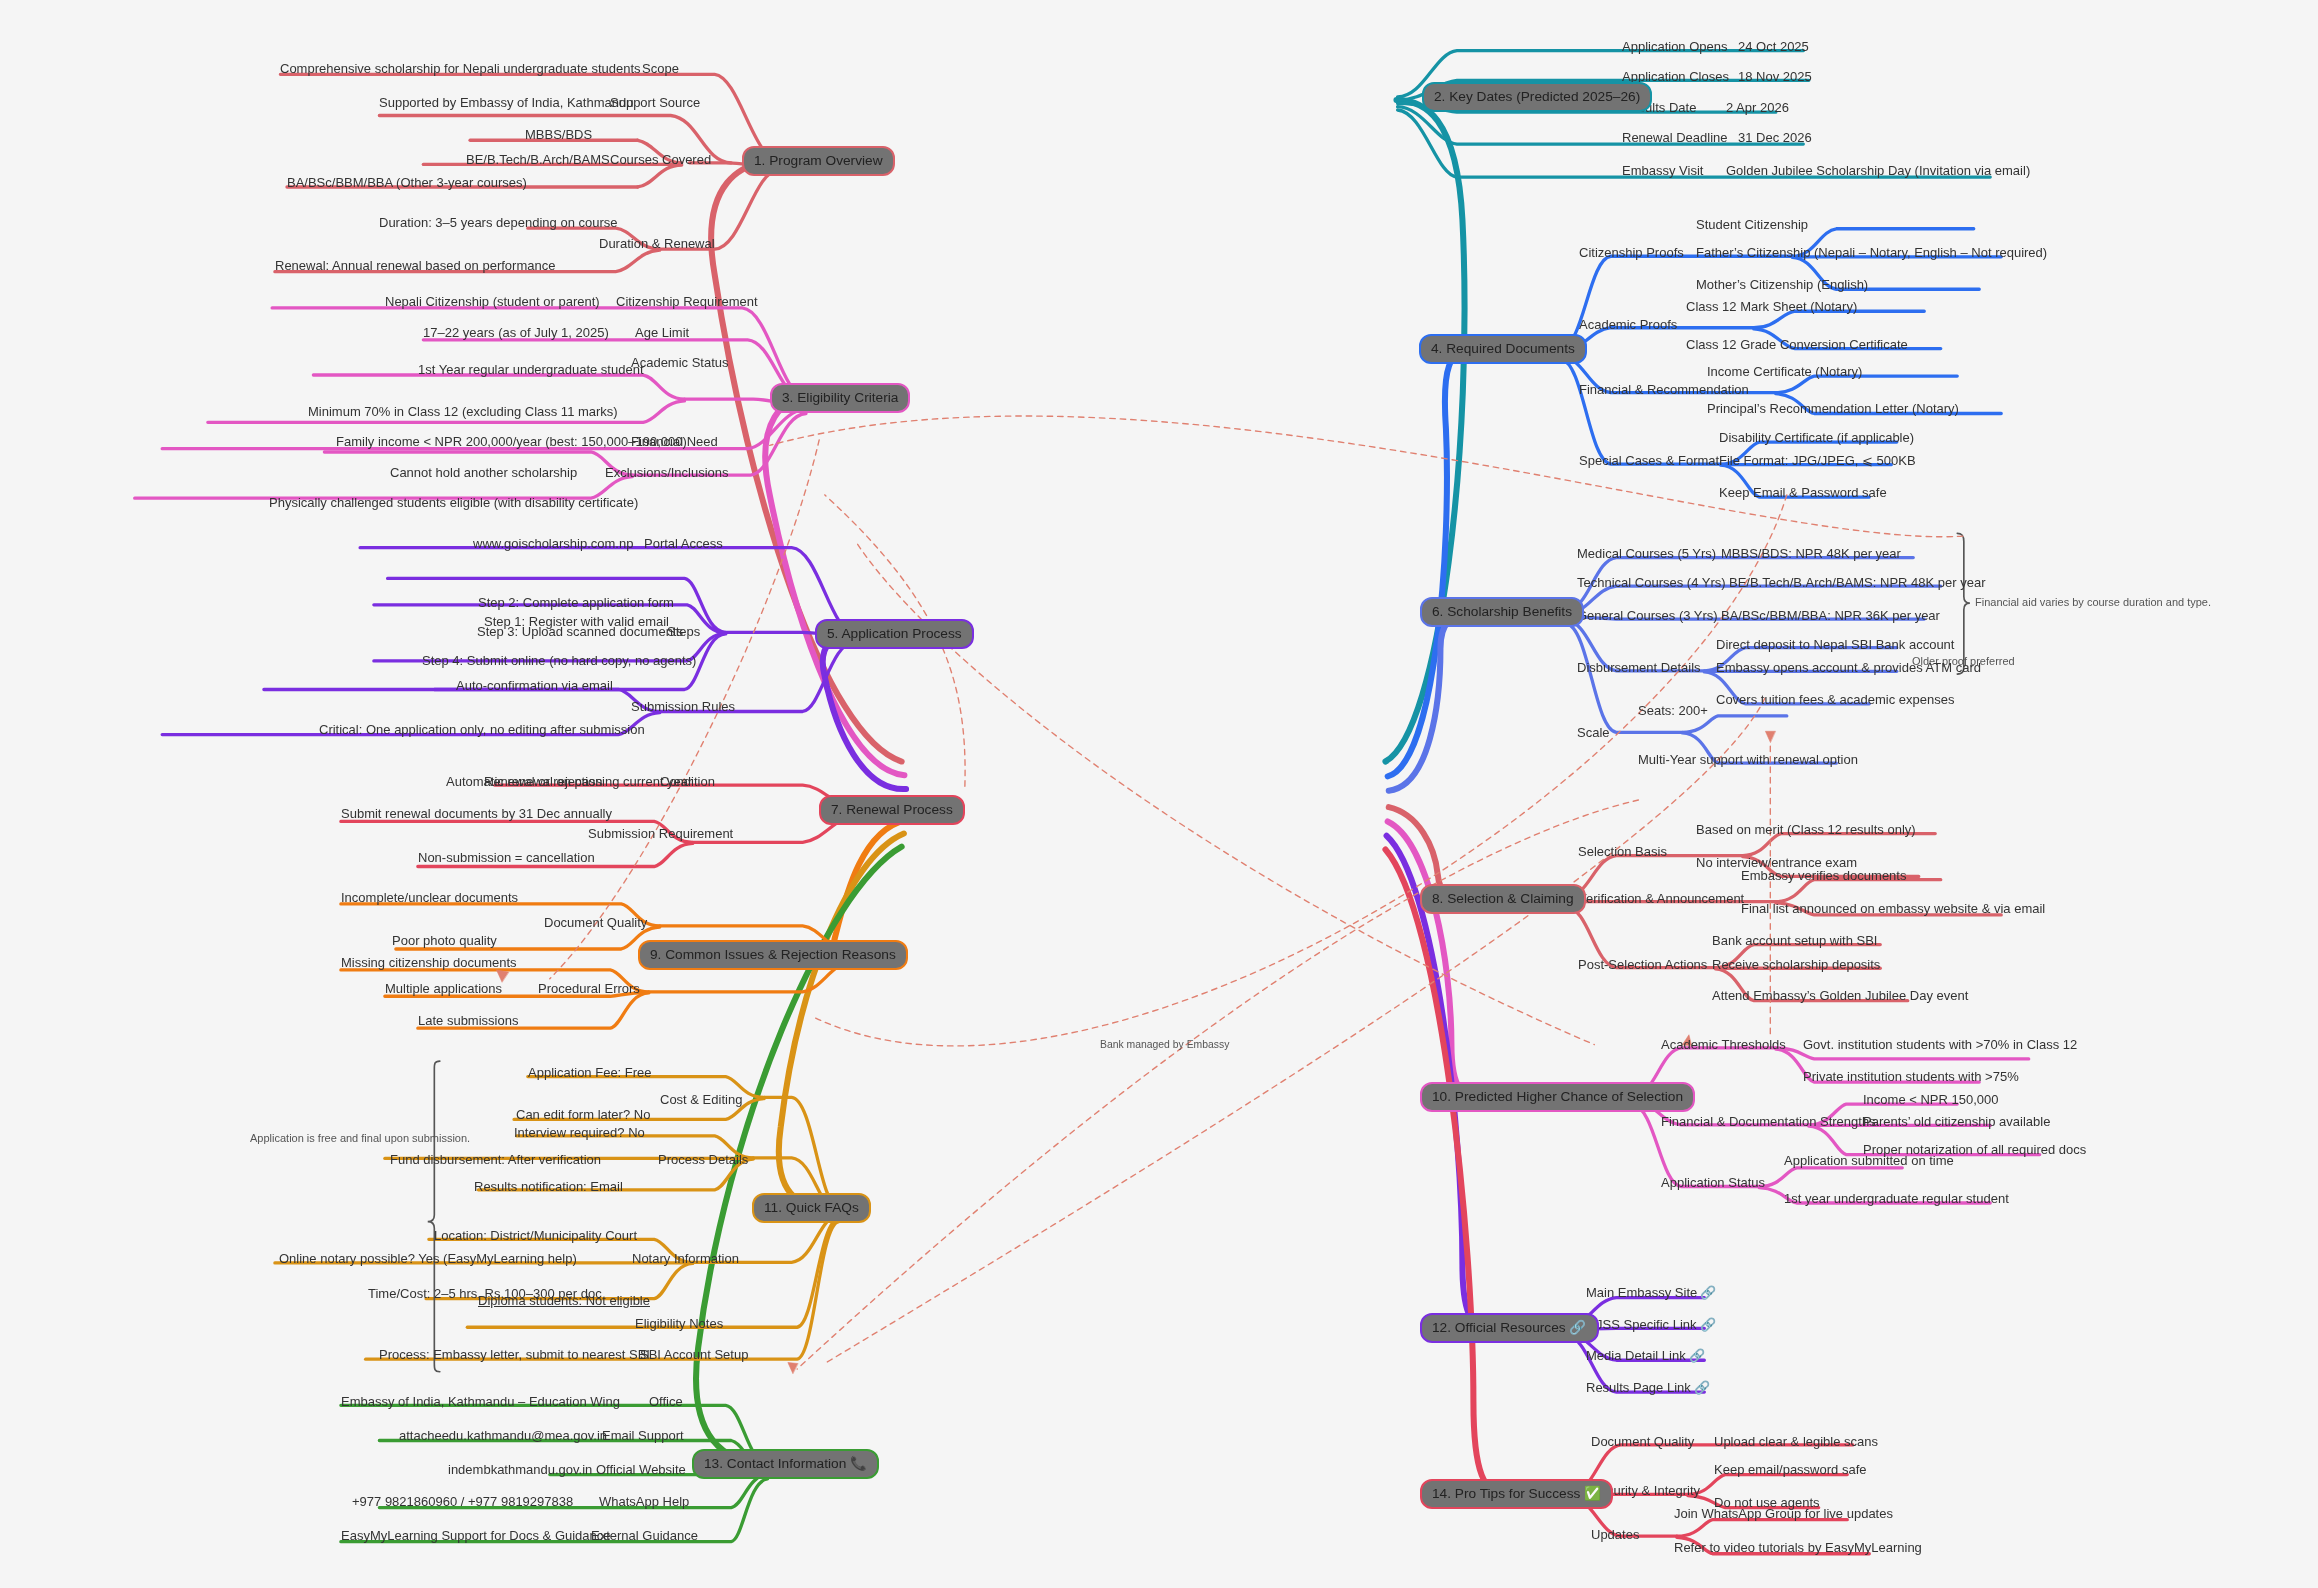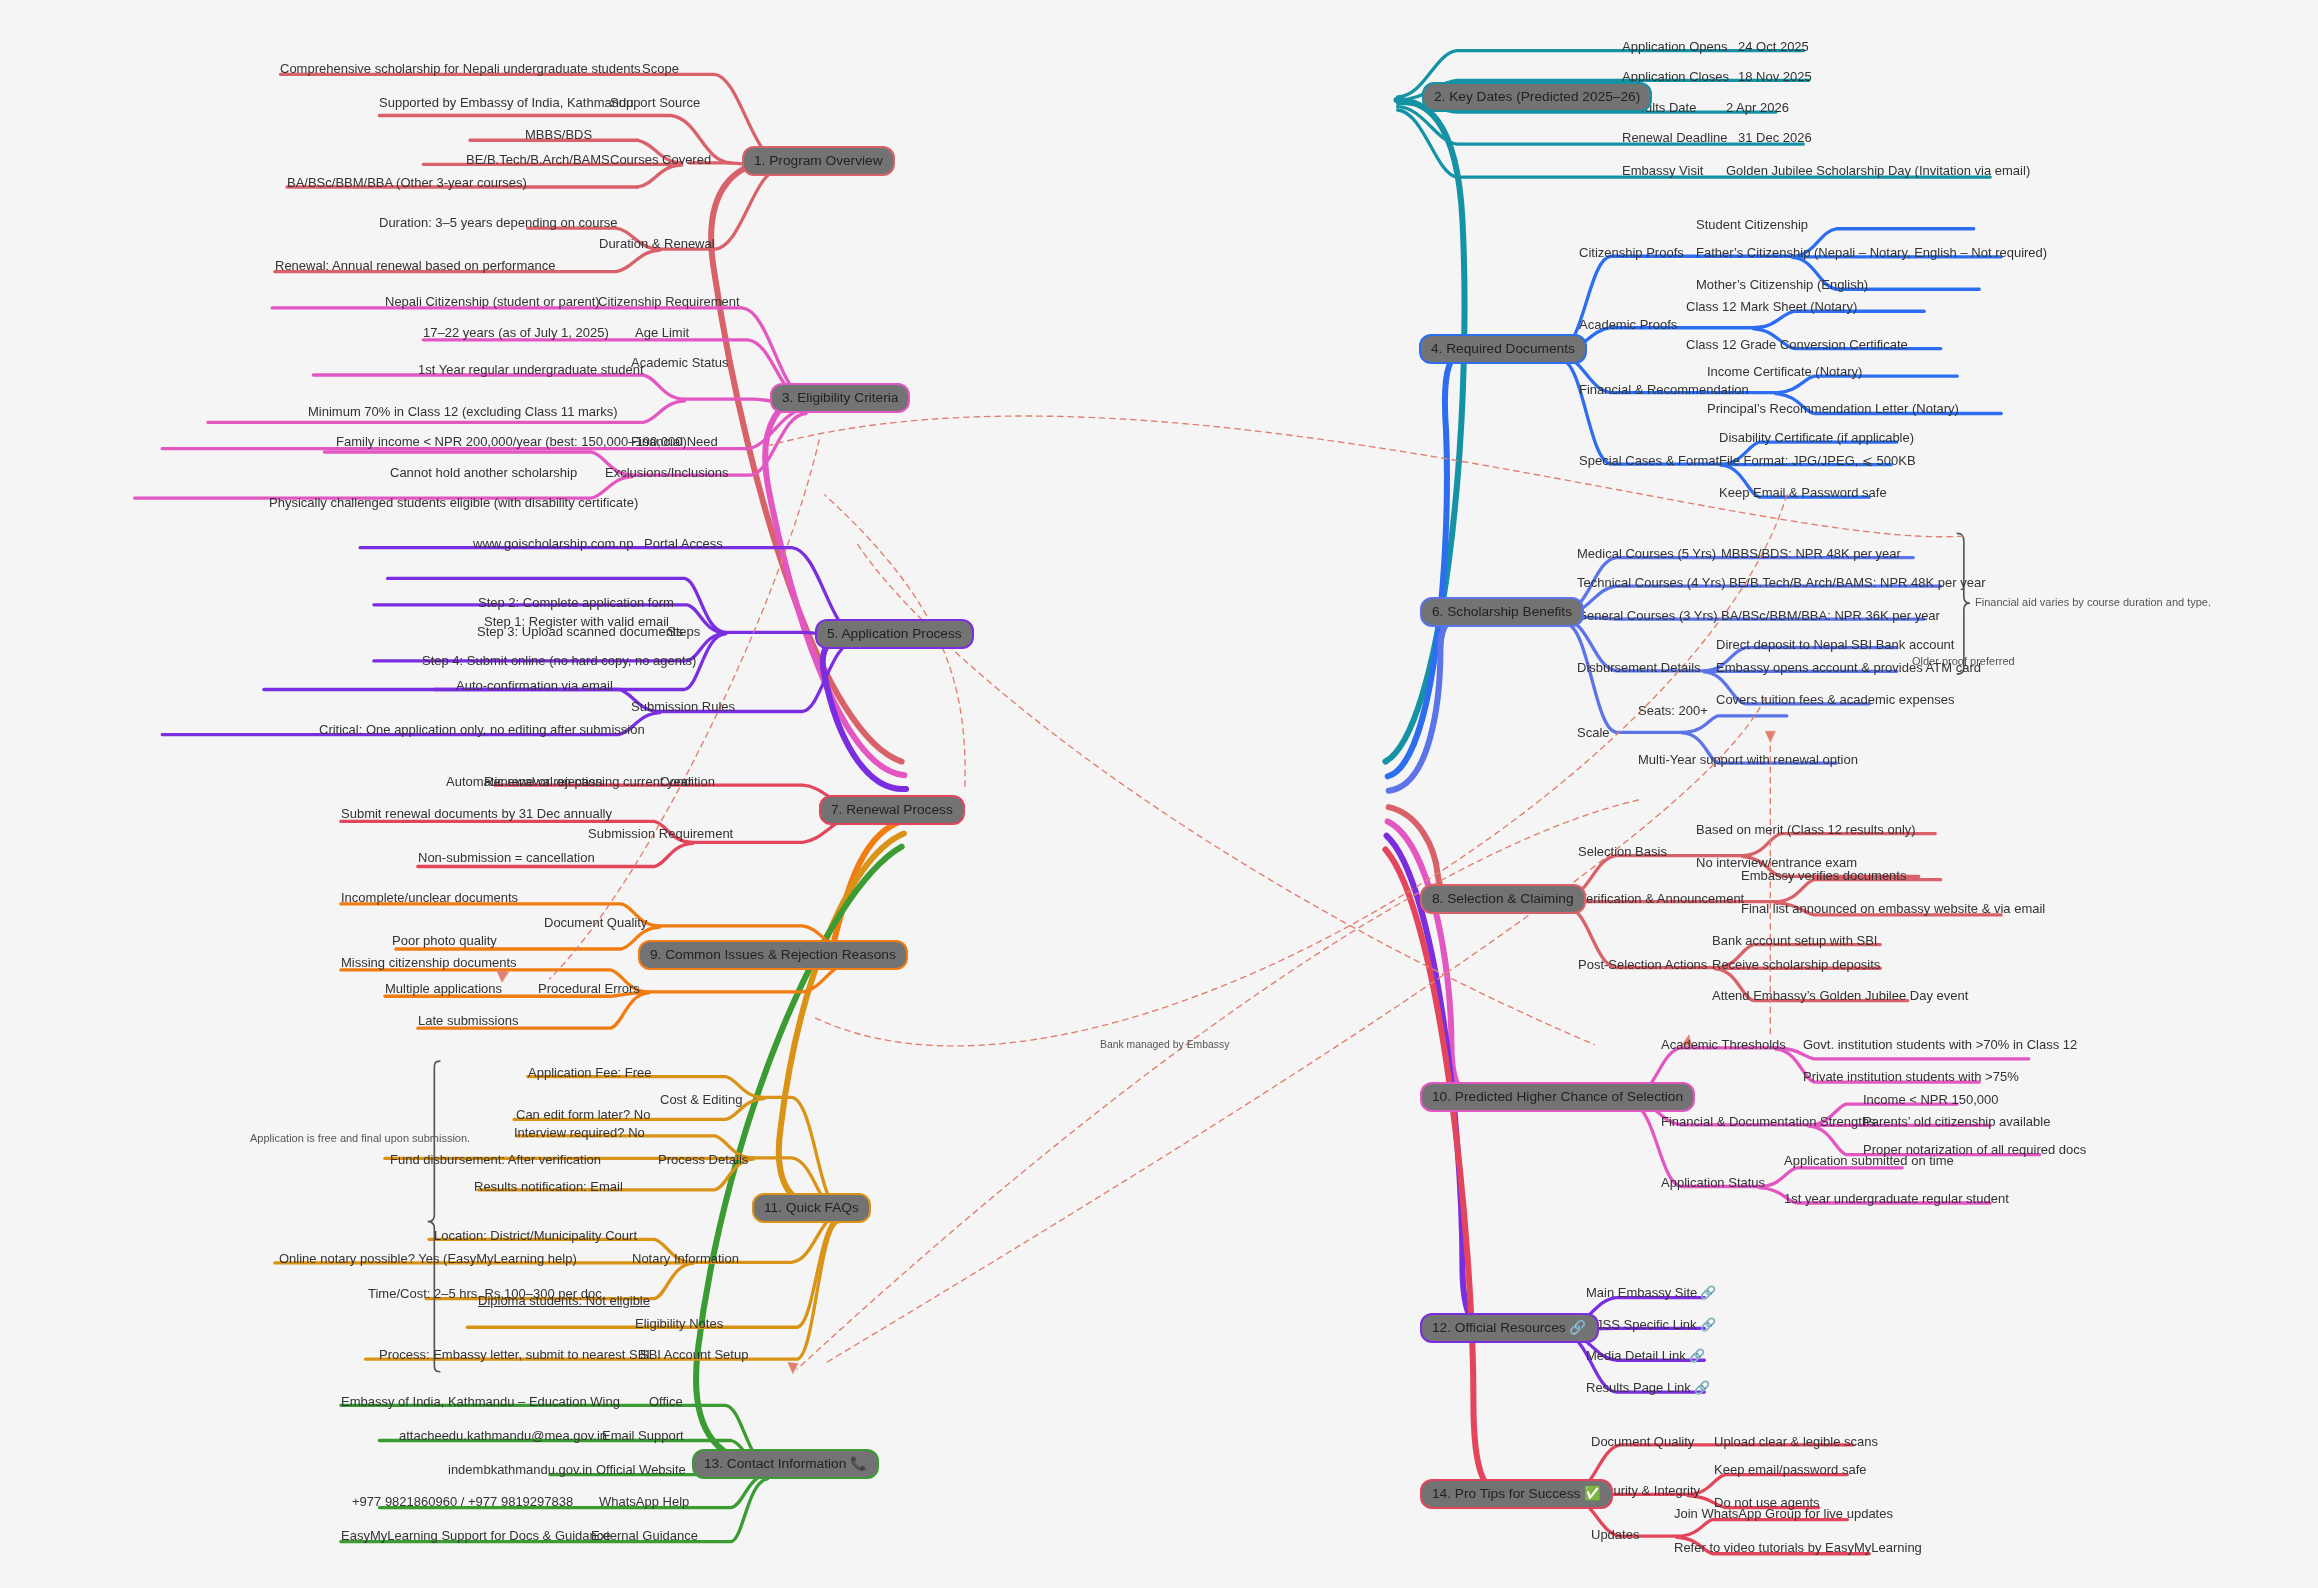--- a/index.html
+++ b/index.html
@@ -251,21 +251,21 @@
   <div class="lbl leaf" style="left:525px;top:128px;">MBBS/BDS</div>
   <div class="lbl leaf" style="left:466px;top:153px;">BE/B.Tech/B.Arch/BAMS</div>
   <div class="lbl leaf" style="left:287px;top:176px;">BA/BSc/BBM/BBA (Other 3-year courses)</div>
   <div class="lbl sub" style="left:599px;top:237px;">Duration &amp; Renewal</div>
   <div class="lbl leaf" style="left:379px;top:216px;">Duration: 3–5 years depending on course</div>
   <div class="lbl leaf" style="left:275px;top:259px;">Renewal: Annual renewal based on performance</div>
 
   <div class="pill" style="left:770px;top:383px;border-color:#e357c3;">
     <span>3. Eligibility Criteria</span>
   </div>
-  <div class="lbl sub" style="left:598px;top:295px;">Citizenship Requirement</div>
+  <div class="lbl sub" style="left:616px;top:295px;">Citizenship Requirement</div>
   <div class="lbl leaf" style="left:385px;top:295px;">Nepali Citizenship (student or parent)</div>
   <div class="lbl sub" style="left:635px;top:326px;">Age Limit</div>
   <div class="lbl leaf" style="left:423px;top:326px;">17–22 years (as of July 1, 2025)</div>
   <div class="lbl sub" style="left:631px;top:356px;">Academic Status</div>
   <div class="lbl leaf" style="left:418px;top:363px;">1st Year regular undergraduate student</div>
   <div class="lbl leaf" style="left:308px;top:405px;">Minimum 70% in Class 12 (excluding Class 11 marks)</div>
   <div class="lbl sub" style="left:631px;top:435px;">Financial Need</div>
   <div class="lbl leaf" style="left:336px;top:435px;">Family income &lt; NPR 200,000/year (best: 150,000–190,000)</div>
   <div class="lbl sub" style="left:605px;top:466px;">Exclusions/Inclusions</div>
   <div class="lbl leaf" style="left:390px;top:466px;">Cannot hold another scholarship</div>

